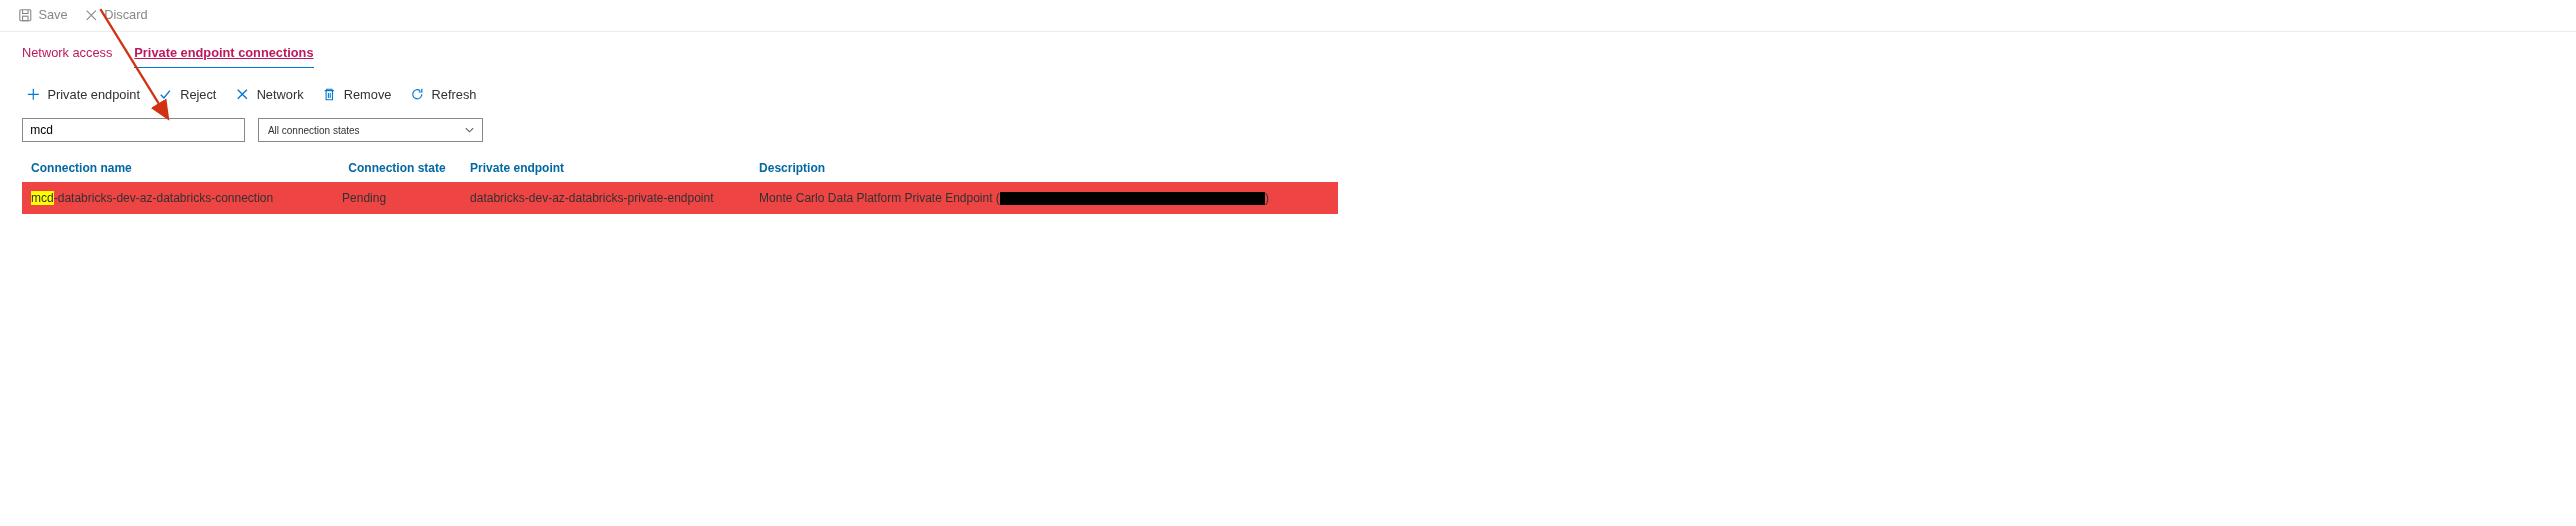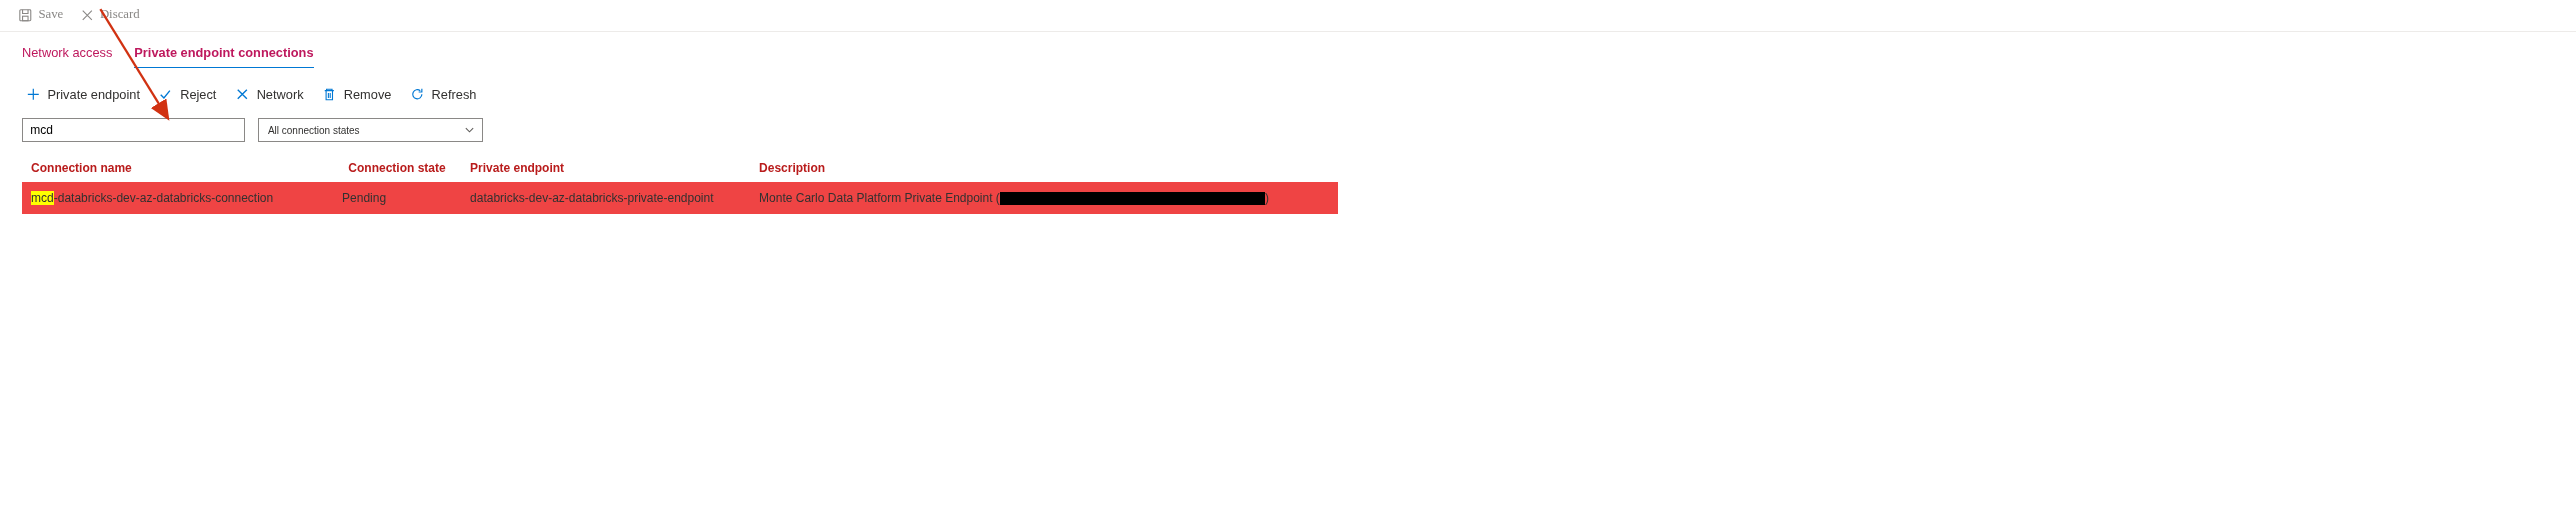--- a/index.html
+++ b/index.html
@@ -9,21 +9,20 @@
       color: #323130;
       background: #fff;
       position: relative;
     }
     .command-bar {
       display: flex;
       align-items: flex-start;
       gap: 16.5px;
       padding: 7.3px 18.3px 9.1px 18.3px;
       border-bottom: 0.9px solid #edebe9;
-      font-family: Liberation Serif, serif;
     }
     .cmd-item {
       display: inline-flex;
       align-items: center;
       gap: 5.5px;
       color: #8a8886;
       cursor: pointer;
       font-size: 12.8px;
     }
     .cmd-item svg { flex-shrink: 0; }
@@ -35,20 +34,21 @@
     .tab {
       padding: 0 0 7.3px 0;
       cursor: pointer;
       font-size: 12.8px;
       color: #be185d;
       border-bottom: 1.8px solid transparent;
     }
     .tab.active {
       font-weight: 600;
       border-bottom-color: #0078d4;
+      text-decoration: underline;
     }
     .action-bar {
       display: flex;
       align-items: center;
       gap: 18.3px;
       padding: 18.3px 22px 12.8px 25.6px;
     }
     .action-item {
       display: inline-flex;
       align-items: center;
@@ -93,21 +93,21 @@
       border-collapse: collapse;
       margin: 0 22px;
       width: calc(100% - 44px);
       max-width: 1316px;
     }
     th {
       text-align: left;
       font-weight: 600;
       font-size: 12px;
       padding: 7.3px 9.1px 7.3px 9.1px;
-      color: #b91c1c;
+      color: #0369a1;
     }
     th:nth-child(1){ width: 311px; }
     th:nth-child(2){ width: 128px; text-align: center; }
     th:nth-child(3){ width: 289px; }
     td {
       padding: 9.1px 9.1px;
       font-size: 12px;
       background: #ef4444;
       vertical-align: middle;
     }

